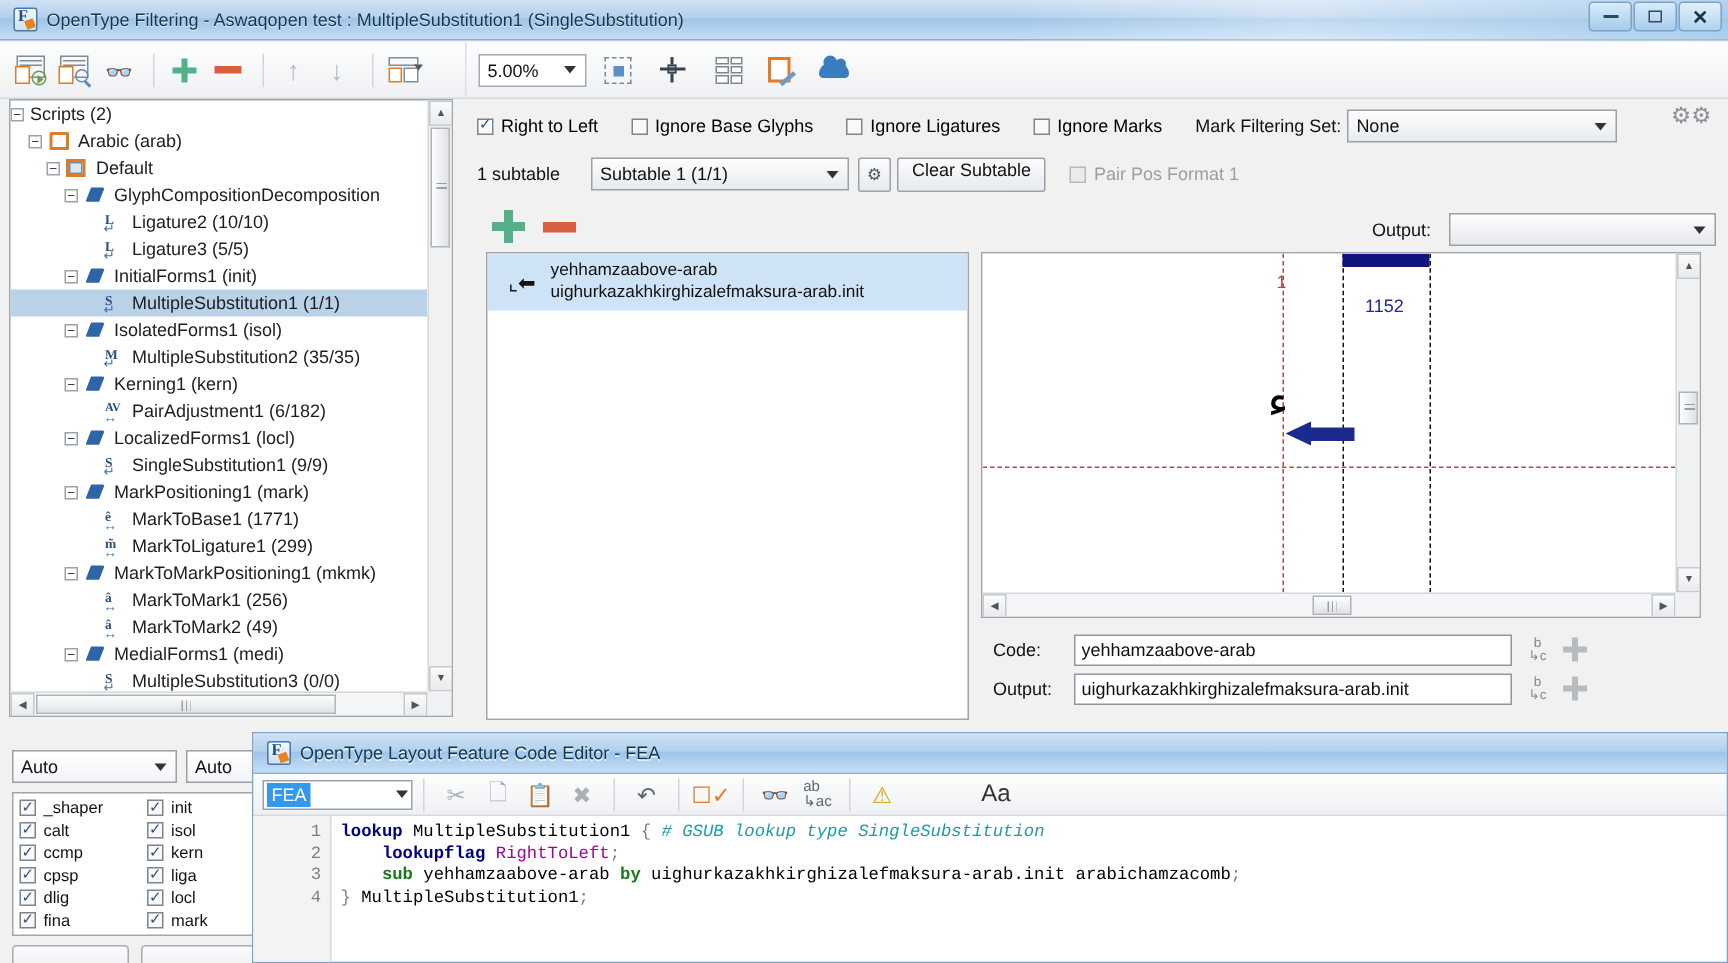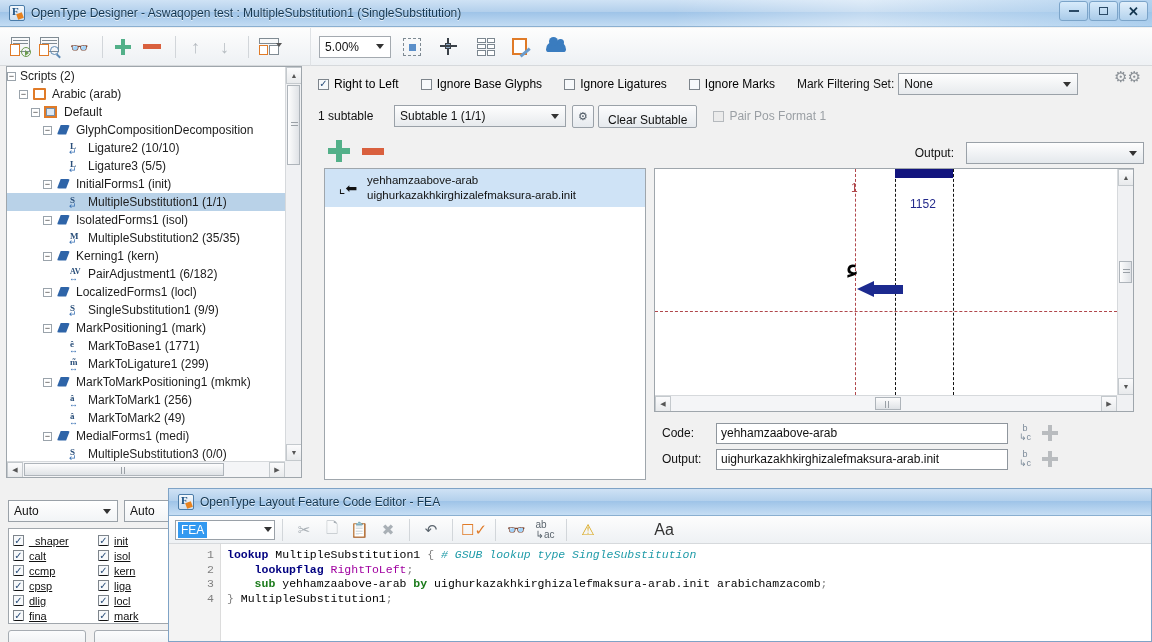--- a/index.html
+++ b/index.html
@@ -165,42 +165,42 @@
     border:1px solid #9aa1a8; display:flex; align-items:center; padding-left:5px;
     font-size:12px; color:#111; position:relative;
   }
   .combo .dd{ position:absolute; right:2px; top:0; bottom:0; width:16px; display:flex; align-items:center; justify-content:center;}
   .chk-panel{
     position:absolute; left:8px; top:528px; width:176px; height:96px;
     background:#fff; border:1px solid #a0a6ac; padding:4px 0 0 4px;
     display:grid; grid-template-columns: 1fr 1fr; grid-auto-flow: column;
     grid-template-rows: repeat(6, 15px); font-size:11px; color:#111;
   }
-  .chkrow{ display:flex; align-items:center; gap:5px;text-decoration:underline;}
+  .chkrow{ display:flex; gap:5px;}
   .cb{
     width:11px;height:11px;border:1px solid #7d848b;background:#f7f9fb;flex:none;
     display:flex;align-items:center;justify-content:center;
   }
   .cb.checked::after{ content:"\2713"; font-size:10px; color:#2b4f7a; line-height:10px;}
   .cb.dis{ background:#ebebeb; border-color:#b5b9bd;}
   .lb-btns{position:absolute;left:8px;top:630px;display:flex;gap:8px;}
   .lb-btn{width:78px;height:22px;border:1px solid #a6acb2;border-radius:3px;
           background:linear-gradient(to bottom,#fbfcfd,#e9ecef);}
 
   
   .opt-strip{ position:absolute; left:318px; top:70px; width:834px; height:62px; }
   .optrow{ display:flex; align-items:center; height:28px; }
   .optlabel{ font-size:12px; color:#111; margin-right:4px;}
   .opt-chk{ display:flex; align-items:center; gap:5px; margin-right:22px;}
   .mark-combo{ width:180px; height:22px; }
   .sub-combo{ width:172px; height:22px; }
   .btn{
     height:23px; padding:0 9px; border:1px solid #9aa1a8; border-radius:2px;
     background:linear-gradient(to bottom,#fcfcfd,#e6eaee); font-size:12px; color:#111;
-    display:flex;align-items:flex-end; justify-content:center;
+    display:flex;align-items:flex-start; justify-content:center;
   }
   .iconbtn{ width:22px; height:23px; border:1px solid #9aa1a8; border-radius:2px;
     background:linear-gradient(to bottom,#fcfcfd,#e6eaee); display:flex;align-items:center;justify-content:center;
     font-size:11px; color:#4a5560; margin-right:4px;}
 
   
   .addrem{ position:absolute; left:328px; top:140px; display:flex; align-items:center; gap:12px;}
   .plus-big{ position:relative; width:22px; height:22px;}
   .plus-big::before,.plus-big::after{content:"";position:absolute;background:#53b089;}
   .plus-big::before{left:8px;top:0;width:6px;height:22px;}
@@ -289,21 +289,21 @@
   .k-pun{ color:#808080;}
   .k-txt{ color:#000;}
 </style>
 </head>
 <body>
 
 <div id="app">
 
   <div class="titlebar">
     <div class="app-icon"></div>
-    <div class="title-text">OpenType Designer - Aswaqopen test : MultipleSubstitution1 (SingleSubstitution)</div>
+    <div class="title-text">OpenType Filtering - Aswaqopen test : MultipleSubstitution1 (SingleSubstitution)</div>
     <div class="win-buttons">
       <div class="win-btn">
           <span class="bar"></span>
         </div>
       <div class="win-btn">
           <span class="sq"></span>
         </div>
       <div class="win-btn close">
           <b style="font-size:13px;">✕</b>
         </div>

